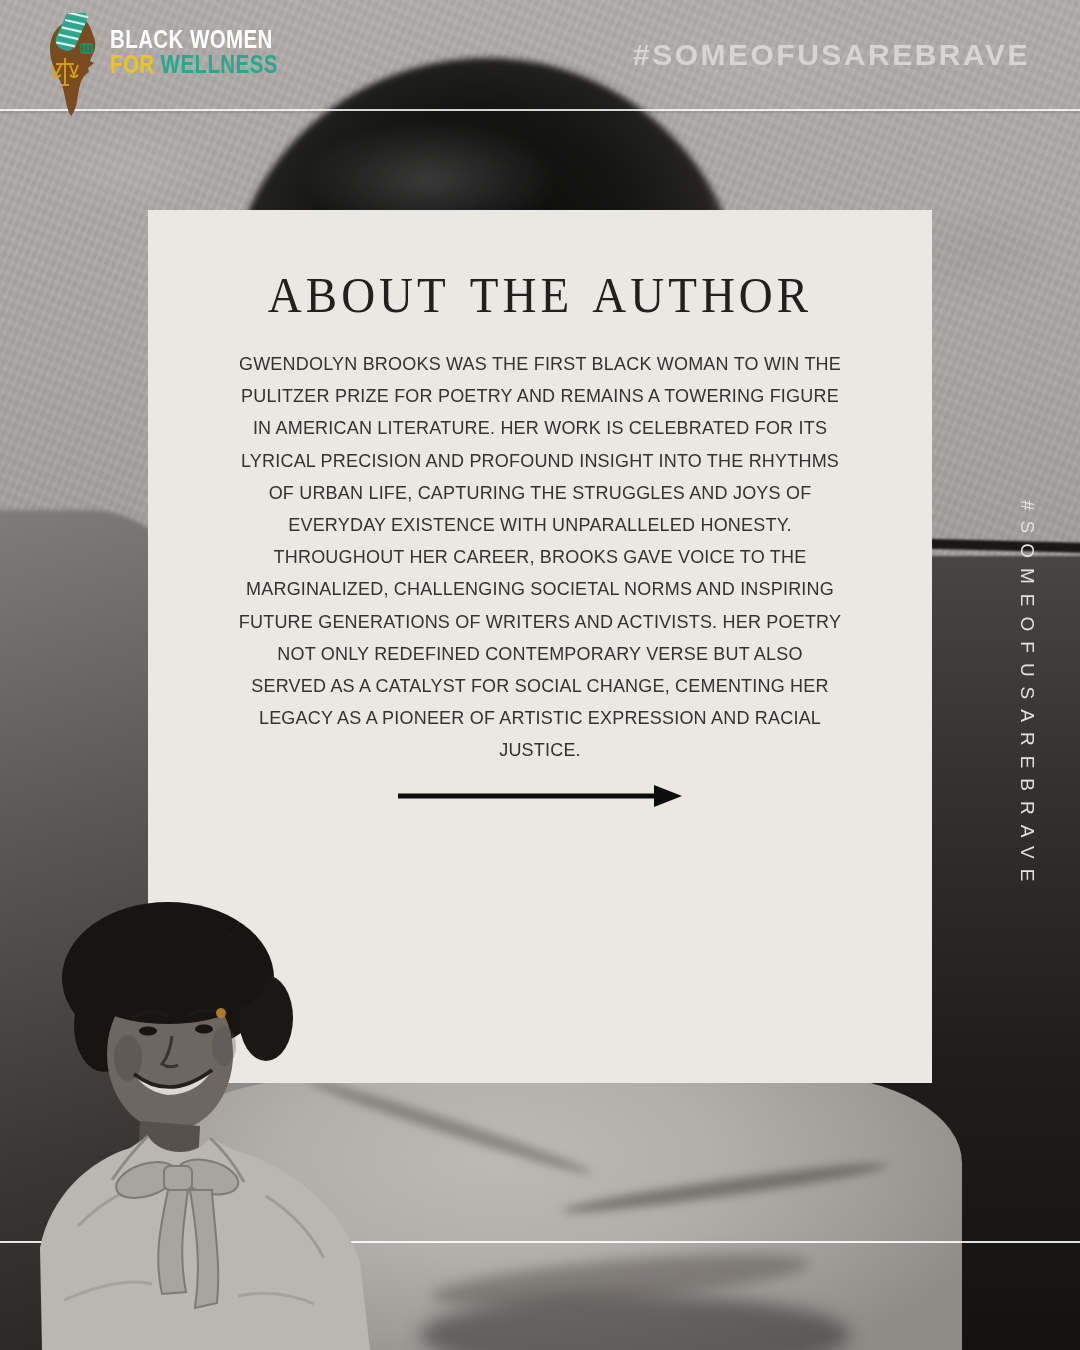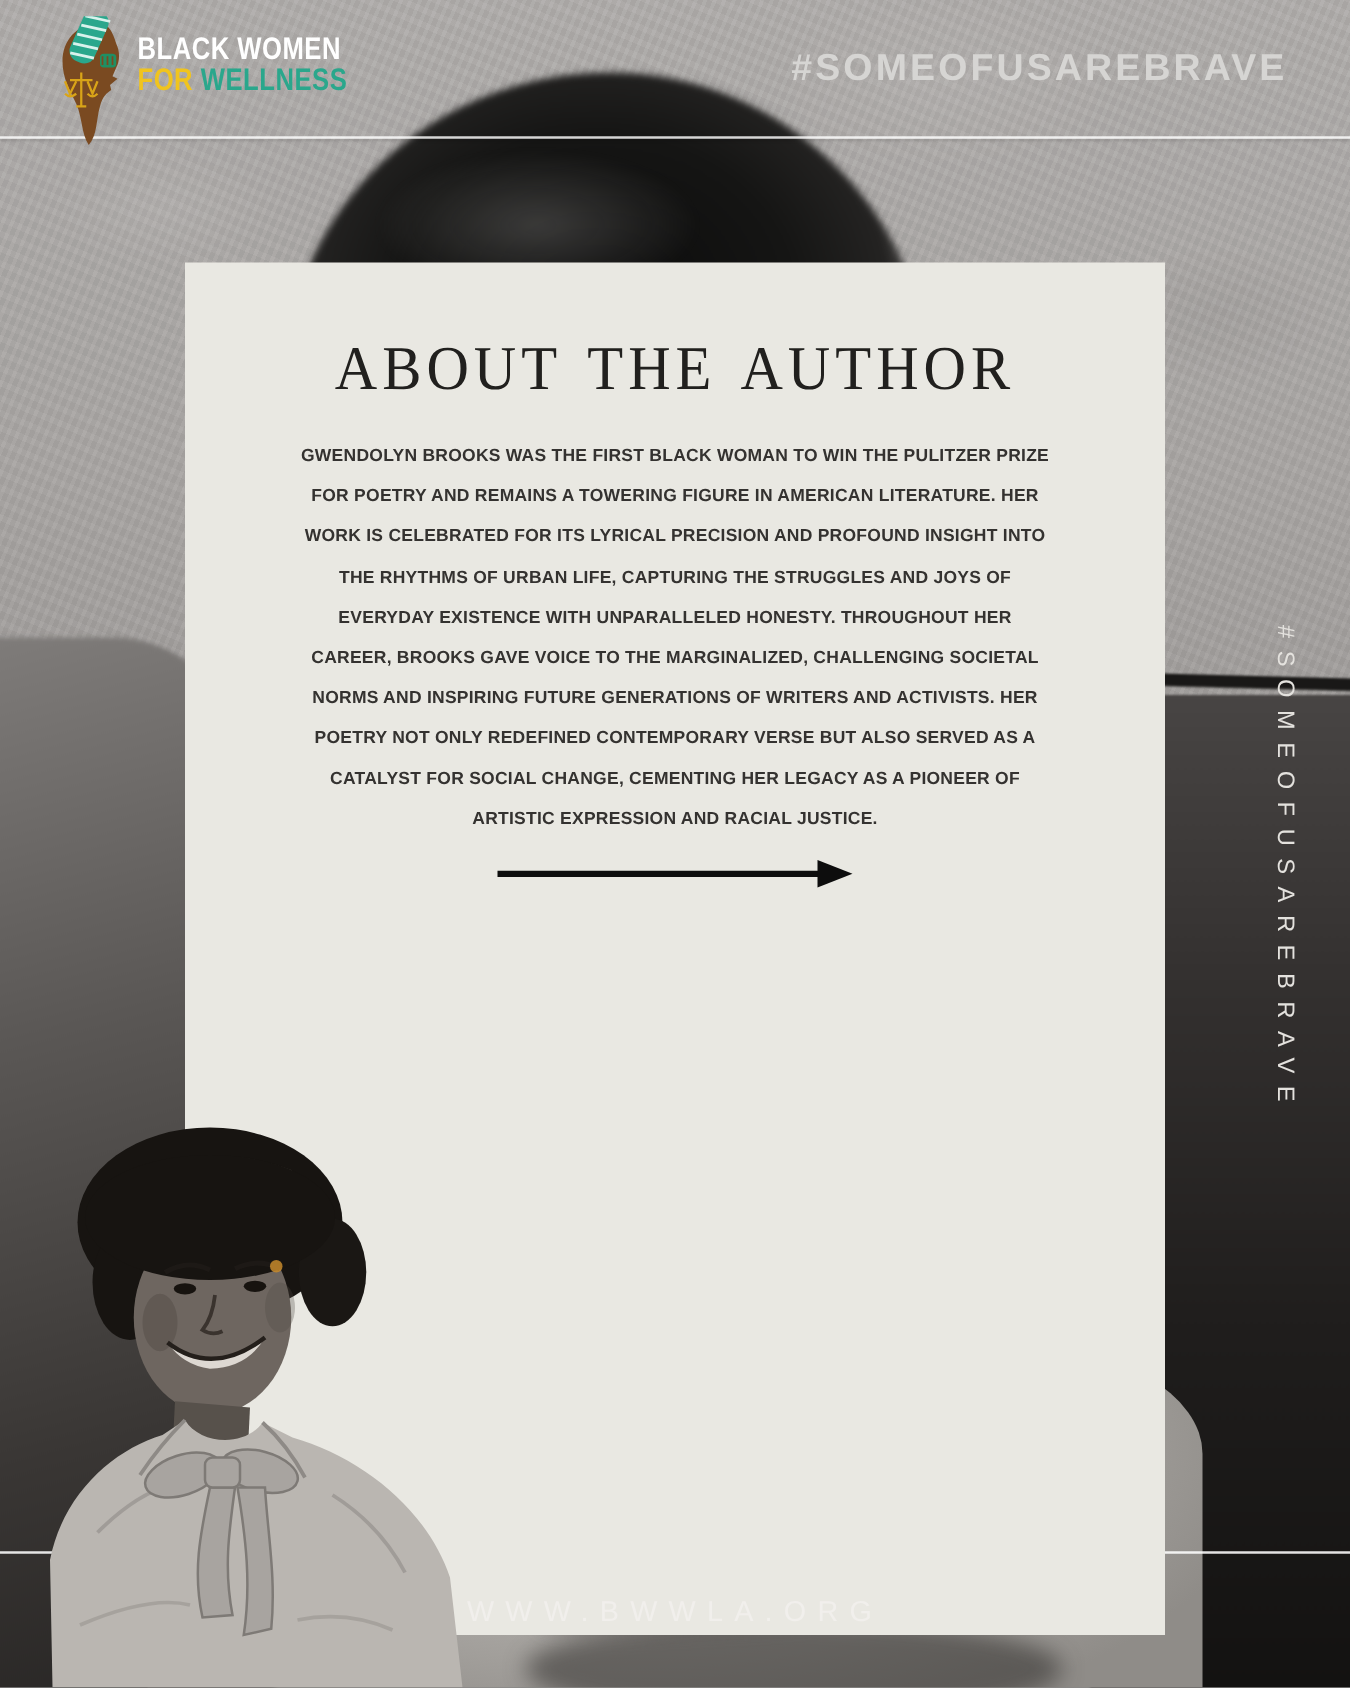--- a/index.html
+++ b/index.html
@@ -62,36 +62,36 @@
   }
   .logo-line1{color:#ffffff;}
   .logo-for{color:#f0c41e;}
   .logo-wellness{color:#2aa78c;}
   .header-hashtag{
     position:absolute;right:50px;top:38px;
     font-weight:700;font-size:30px;letter-spacing:2.5px;color:#d6d5d3;white-space:nowrap;
   }
   
   .card{
-    position:absolute;left:148px;top:210px;width:784px;height:1098px;z-index:3;
+    position:absolute;left:148px;top:210px;width:784px;height:873px;z-index:3;
     background:#e9e8e2;text-align:center;
   }
   .eyebrow{
     margin-top:58px;font-family:"Liberation Serif",serif;font-weight:400;
     font-size:47px;letter-spacing:4px;word-spacing:6px;color:#21201e;
     transform:scaleY(1.06);
   }
   .card-title{
     margin:6px 0 0 0;font-family:"Liberation Sans",sans-serif;font-weight:500;
     font-size:60px;letter-spacing:0;color:#141413;
   }
   .card-body{
     width:604px;margin:26px auto 0 auto;
-    font-size:14px;line-height:32.2px;letter-spacing:.2px;
-    color:#343230;font-weight:700;
+    font-size:18px;line-height:32.2px;letter-spacing:.2px;
+    color:#343230;font-weight:400;
   }
   .arrow-wrap{margin-top:16px;}
   
   .vertical-hashtag{
     position:absolute;left:1016px;top:500px;height:400px;z-index:3;
     writing-mode:vertical-rl;
     font-size:19px;letter-spacing:10px;color:#e4e2de;white-space:nowrap;
   }
   
   .footer{
@@ -216,15 +216,14 @@
       <g fill="#a8a4a0" stroke="#7e7a76" stroke-width="2">
         <ellipse cx="118" cy="284" rx="31" ry="16" transform="rotate(-18 118 284)"></ellipse>
         <ellipse cx="180" cy="281" rx="31" ry="16" transform="rotate(15 180 281)"></ellipse>
         <path d="M140,294 C132,332 126,362 134,398 L158,396 C151,360 155,330 160,294 Z"></path>
         <path d="M162,294 C169,336 173,372 167,412 L189,407 C193,366 186,330 184,294 Z"></path>
         <rect x="136" y="270" width="28" height="24" rx="6"></rect>
       </g>
     </svg>
   </div>
 
-  <div class="footer">WWW.BWWLA.ORG</div>
 
 </div>
 
 </body></html>

